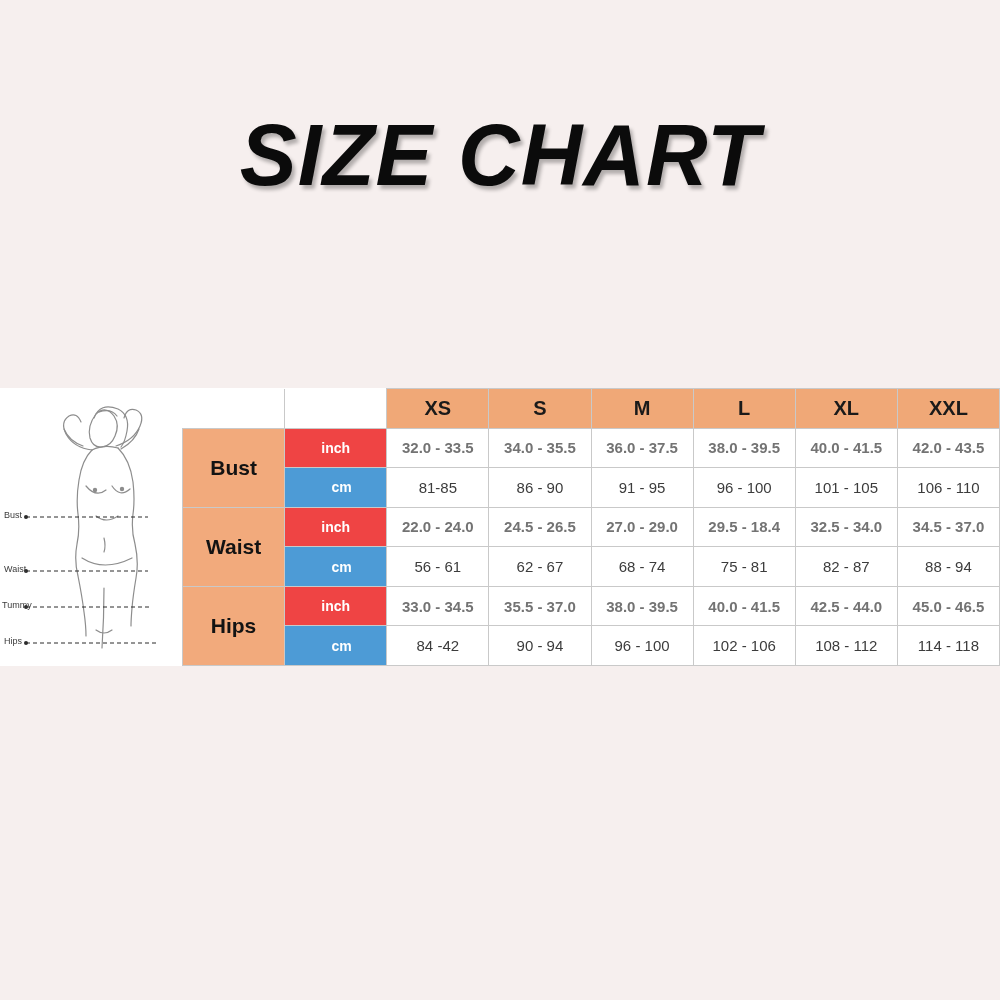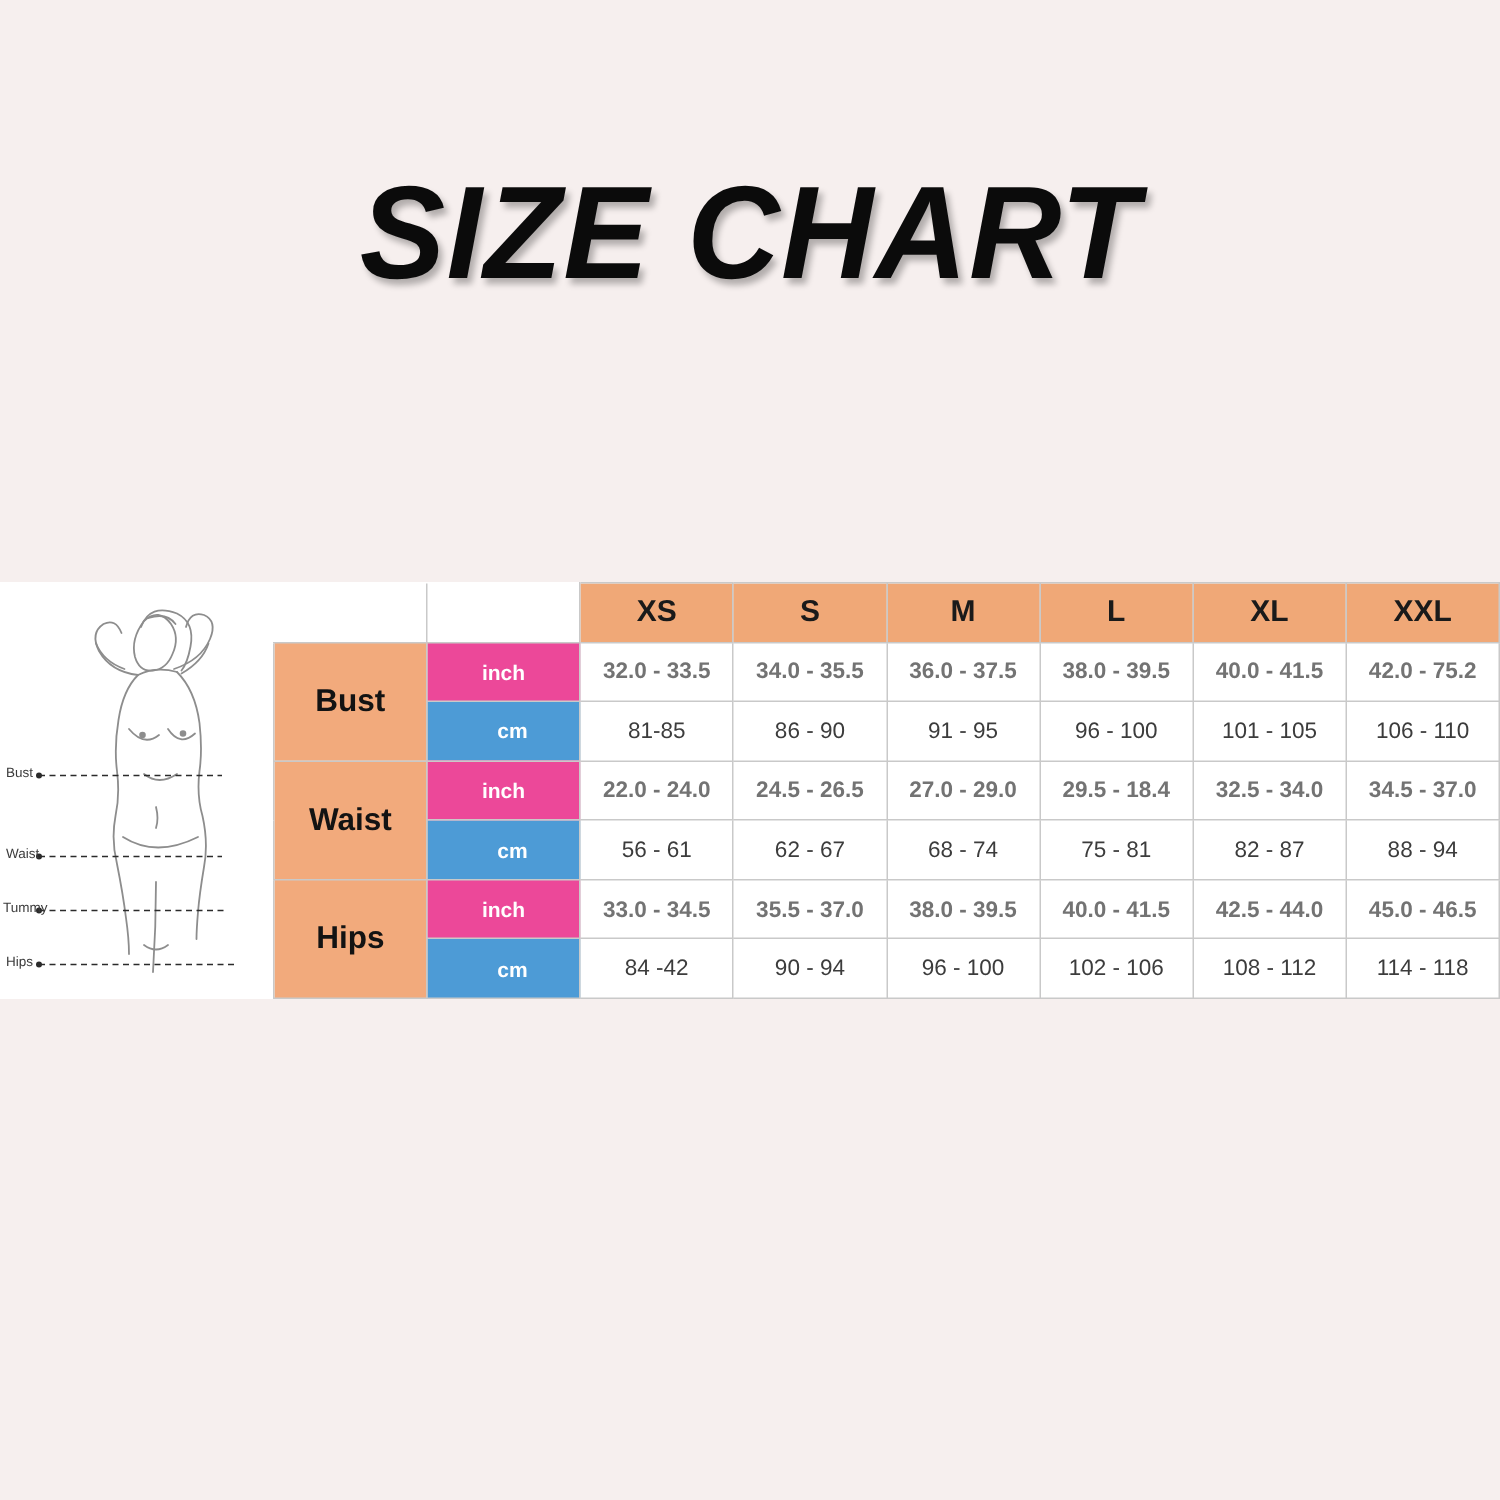--- a/index.html
+++ b/index.html
@@ -102,21 +102,21 @@
     font-weight: bold;
     width: 84px;
   }
   td.unit {
     width: 48px;
     font-size: 14px;
     font-weight: bold;
     color: #ffffff;
     height: 38px;
   }
-  td.unit.inch { background: #ec4899; }
+  td.unit.inch { background: #ef4444; }
   td.unit.cm   { background: #4d9bd6; padding-left: 12px; }
 
   td.val {
     background: #ffffff;
     font-size: 15px;
     height: 38px;
     color: #333333;
   }
   td.val.inchrow {
     color: #737373;
@@ -202,21 +202,21 @@
       </tr>
 
       <tr>
         <td class="measure" rowspan="2">Bust</td>
         <td class="unit inch">inch</td>
         <td class="val inchrow">32.0 - 33.5</td>
         <td class="val inchrow">34.0 - 35.5</td>
         <td class="val inchrow">36.0 - 37.5</td>
         <td class="val inchrow">38.0 - 39.5</td>
         <td class="val inchrow">40.0 - 41.5</td>
-        <td class="val inchrow">42.0 - 75.2</td>
+        <td class="val inchrow">42.0 - 43.5</td>
       </tr>
 
       <tr>
         <td class="unit cm">cm</td>
         <td class="val cmrow">81-85</td>
         <td class="val cmrow">86 - 90</td>
         <td class="val cmrow">91 - 95</td>
         <td class="val cmrow">96 - 100</td>
         <td class="val cmrow">101 - 105</td>
         <td class="val cmrow">106 - 110</td>

